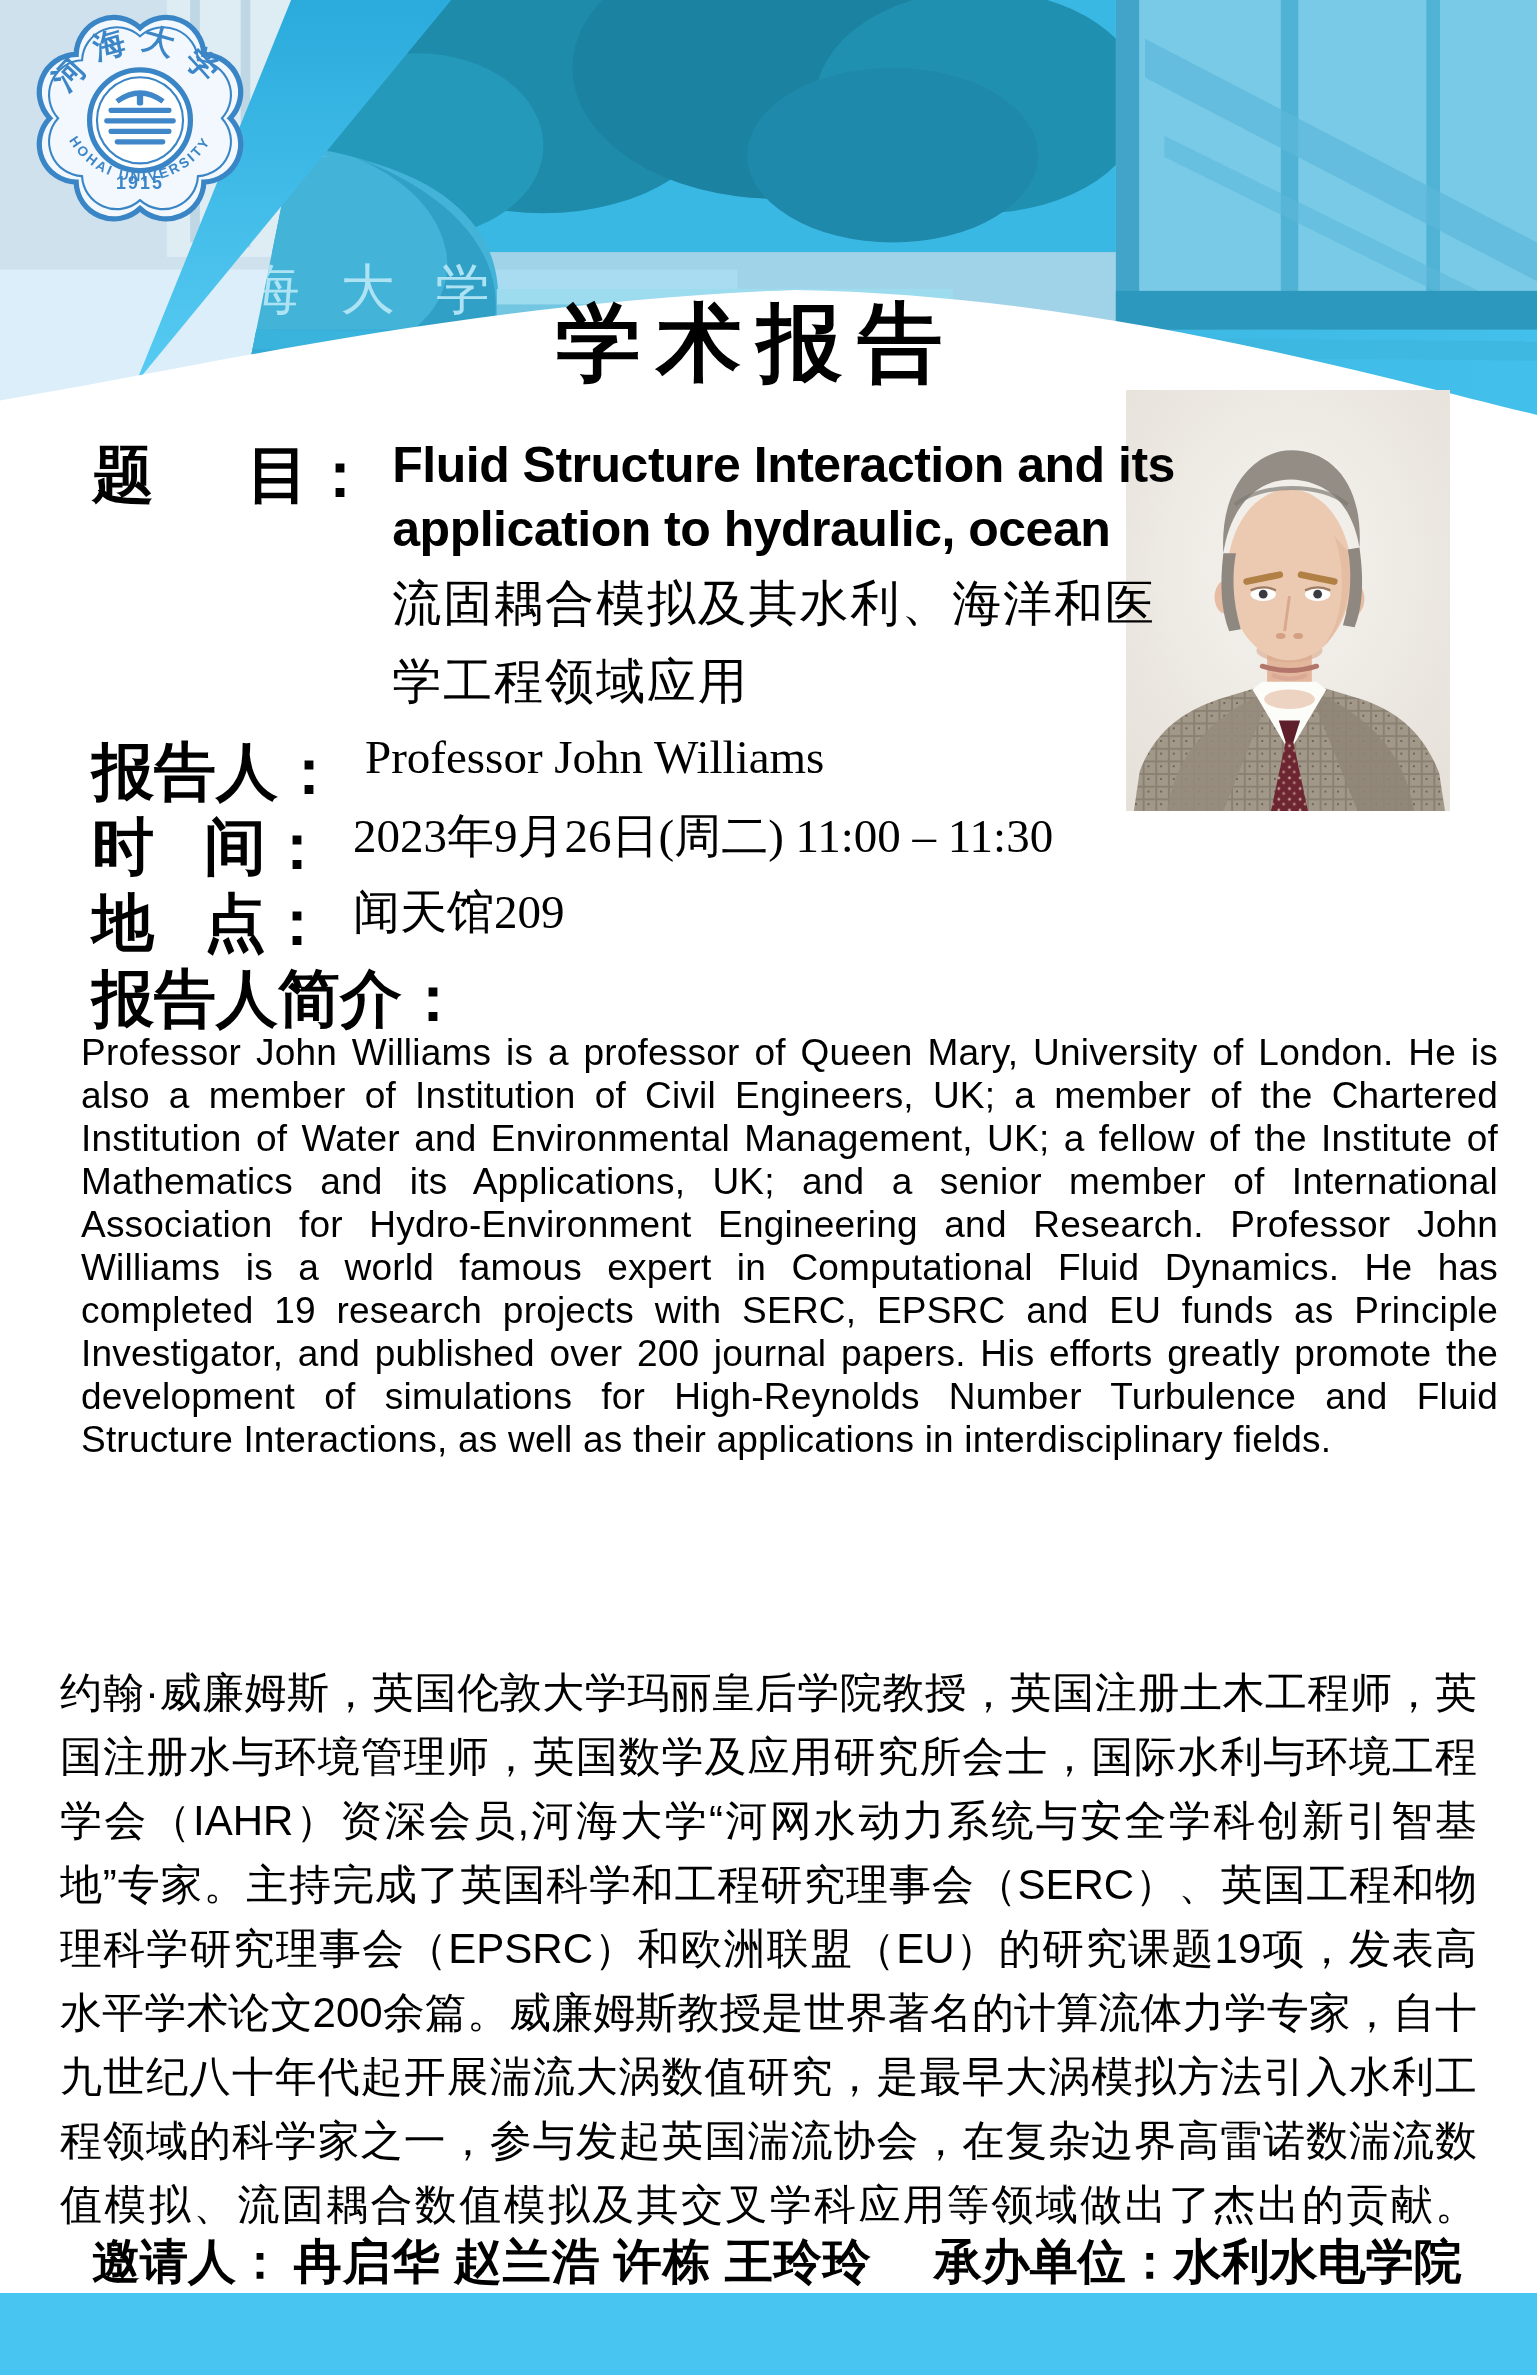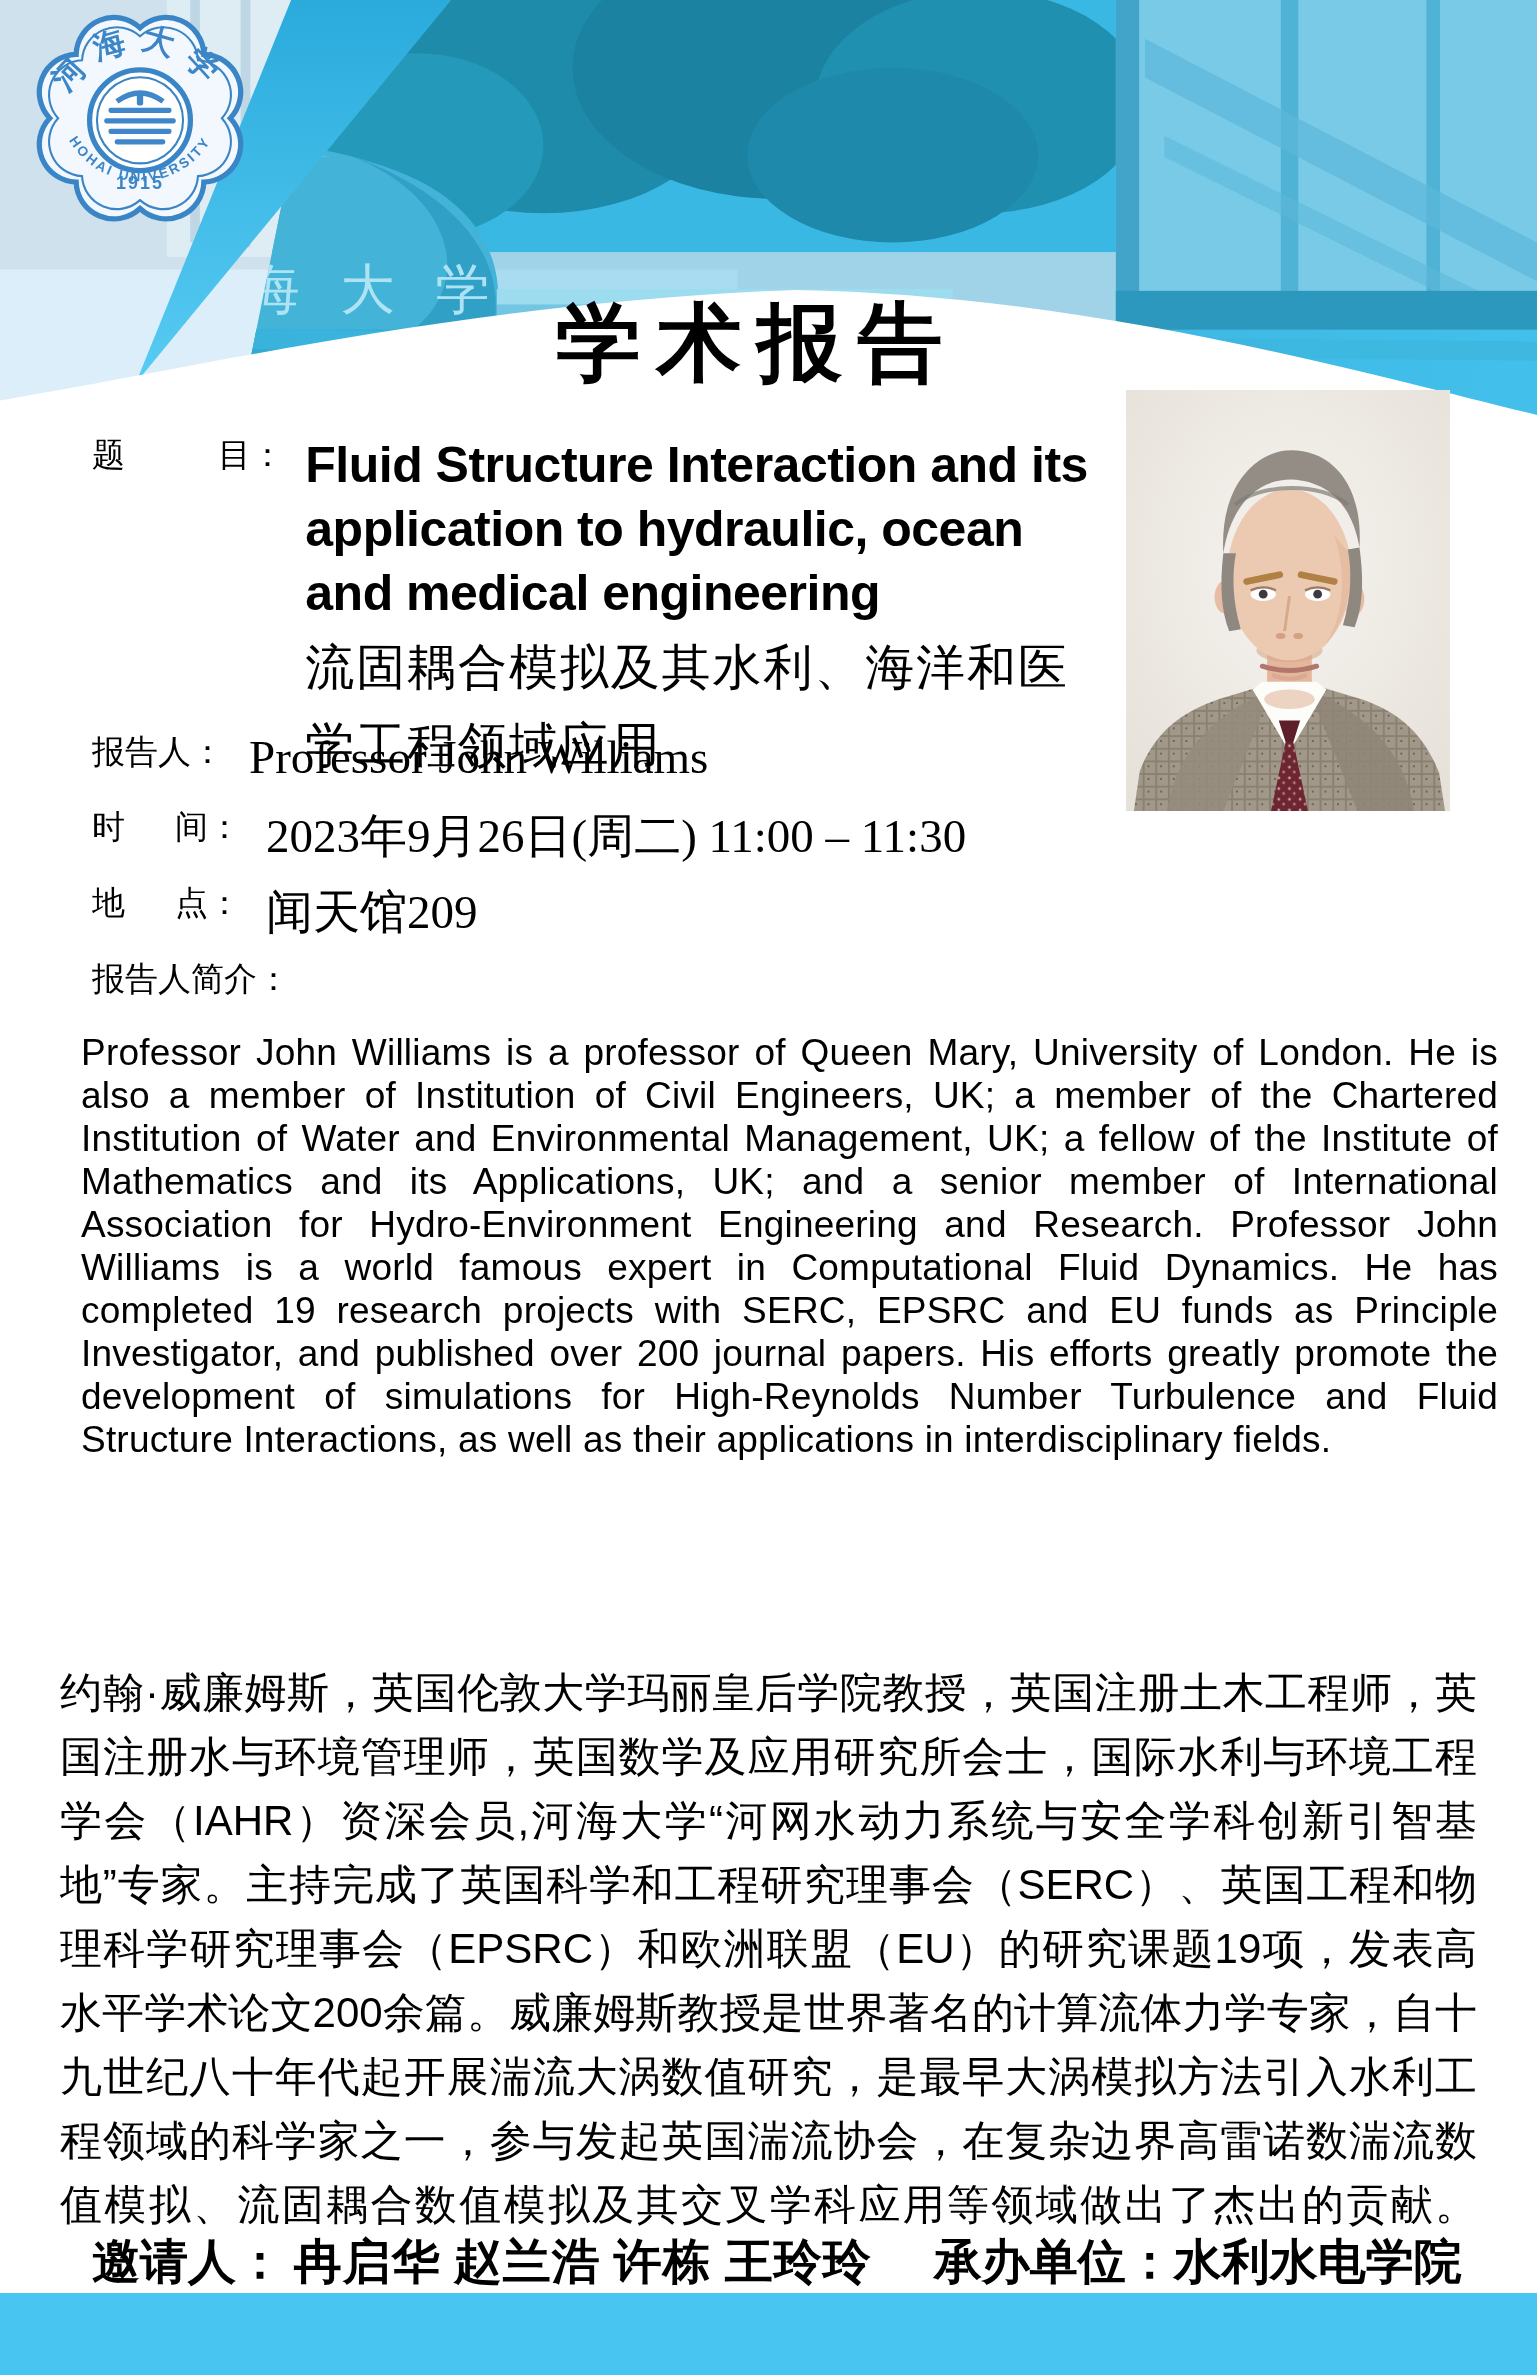--- a/index.html
+++ b/index.html
@@ -20,21 +20,21 @@
   .main-title {
     position:absolute; left:0; top:286px; width:1514px; text-align:center;
     font-size:85px; font-weight:700; letter-spacing:15.5px;
     font-family:"Liberation Serif","DejaVu Serif",serif;
   }
 
   
   .row { position:absolute; left:92px; display:flex; align-items:flex-start; }
   .label {
     font-family:"Liberation Serif","DejaVu Serif",serif;
-    font-weight:400; font-size:33px; white-space:nowrap; flex:0 0 auto;
+    font-weight:700; font-size:62px; white-space:nowrap; flex:0 0 auto;
   }
   .gap-1 { margin-left:50px; }
   .gap-2 { margin-left:93px; }
   .value-serif {
     font-family:"Liberation Serif","DejaVu Serif",serif;
     font-size:47px; margin-left:25px; white-space:nowrap;
   }
   .topic-row { top:433px; }
   .topic-value { margin-left:21.3px; width:854px; }
   .topic-en { font-size:50px; line-height:64px; font-weight:700; letter-spacing:-0.5px; }
@@ -232,21 +232,20 @@
     </svg>
   </div>
 
   <div class="row topic-row">
     <div class="label">
       <span>题</span><span class="gap-2">目：</span>
     </div>
     <div class="topic-value">
       <div class="topic-en sans">Fluid Structure Interaction and its</div>
       <div class="topic-en sans">application to hydraulic,  ocean</div>
-      <div class="topic-en sans">and medical engineering</div>
       <div class="topic-zh">流固耦合模拟及其水利、海洋和医</div>
       <div class="topic-zh">学工程领域应用</div>
     </div>
   </div>
 
   <div class="row speaker-row">
     <span class="label">报告人：</span>
     <span class="value-serif">Professor John Williams</span>
   </div>
 

